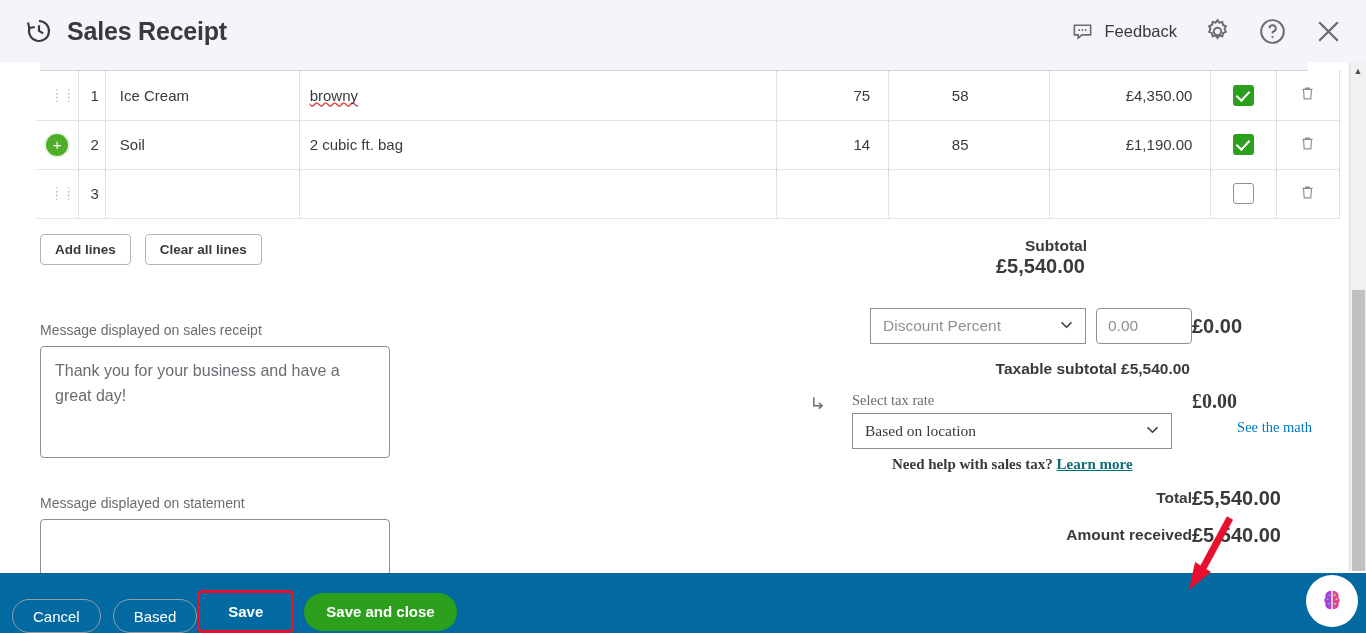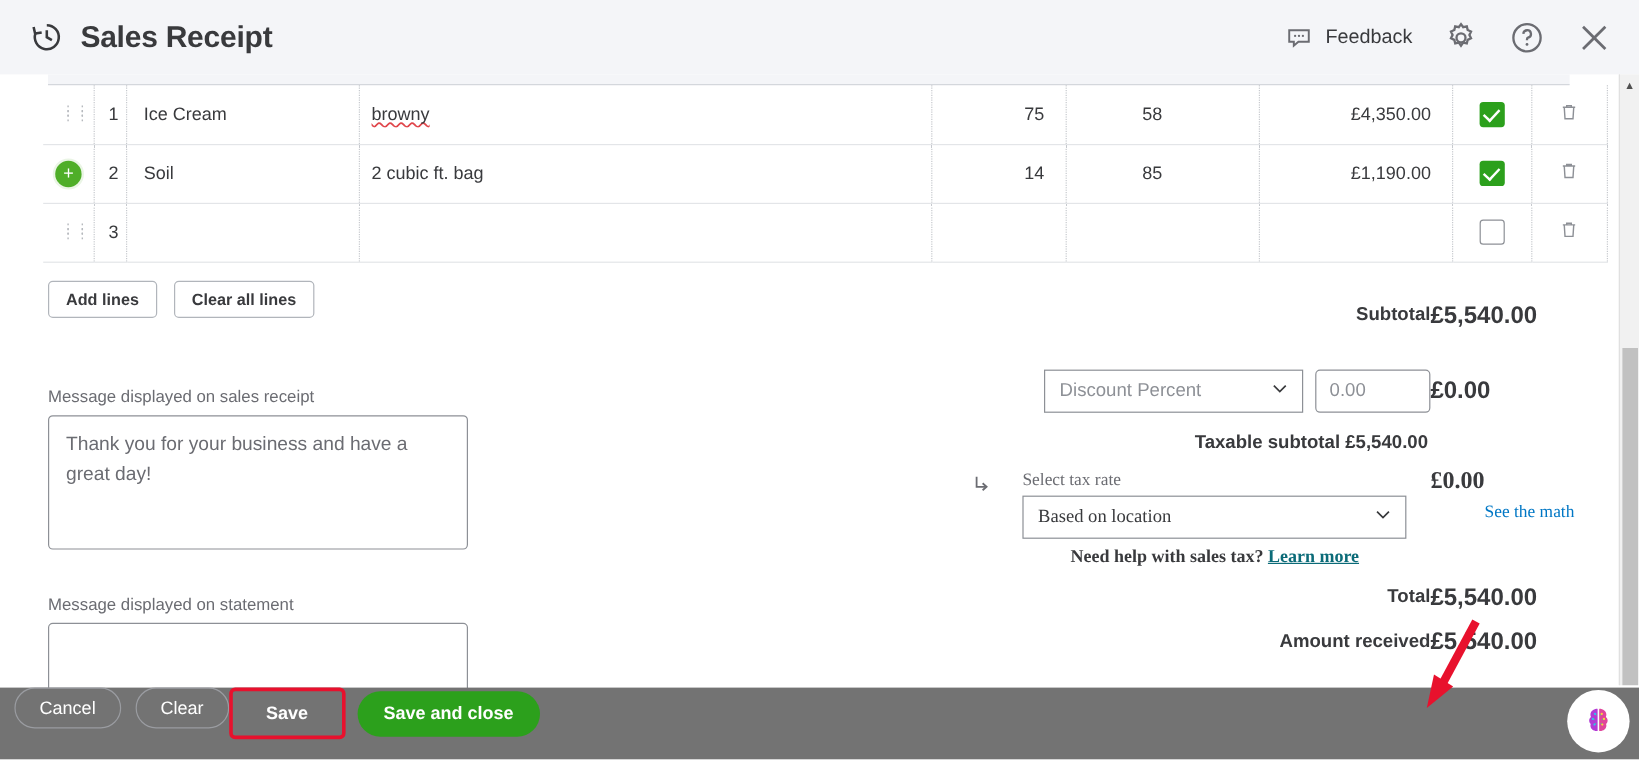--- a/index.html
+++ b/index.html
@@ -96,21 +96,21 @@
     border: 1px solid #8d9096; border-radius: 4px; background: #fff;
     height: 36px; width: 96px; padding: 0 11px; font-size: 15.5px; color: #8d9096;
     font-family: "Liberation Sans", sans-serif;
   }
   .link { color: #0077c5; cursor: pointer; }
   .link-dark { color: #0b6b78; font-weight: bold; text-decoration: underline; cursor: pointer; }
 
   
   .bottombar {
     position: absolute; left: 0; bottom: 0; width: 1366px; height: 60px;
-    background: #737373; display: flex; align-items: flex-start; z-index: 20;
+    background: #0369a1; display: flex; align-items: flex-end; z-index: 20;
   }
   .pill {
     border: 1px solid #9a9ca1; background: transparent; color: #fff;
     border-radius: 22px; height: 34px; padding: 0 20px; font-size: 15px; cursor: pointer;
     font-family: "Liberation Sans", sans-serif;
   }
   .bl { display: flex; gap: 12px; padding-left: 12px; }
   .bc { display: flex; align-items: center; margin-left: auto; margin-right: auto; gap: 0; }
   .bc span { color: #fff; font-size: 15px; padding: 0 22px; cursor: pointer; }
   .divider { width: 1px; height: 26px; background: #6a6c72; }
@@ -263,21 +263,21 @@
     <textarea class="msg-box" style="height: 112px;" rows="4">Thank you for your business and have a great day!</textarea>
   </div>
 
   <div class="msg-block" style="top:495px;">
     <div class="msg-label">Message displayed on statement</div>
     <textarea class="msg-box" style="height: 90px;" rows="3"></textarea>
   </div>
 
   <div class="totals">
 
-    <div class="trow" style="height:30px;">
+    <div class="trow" style="height:30px;flex-direction:column;">
       <span class="tlabel">Subtotal</span>
       <span class="tval">£5,540.00</span>
     </div>
 
     <div class="trow" style="height:52px; margin-top:22px;">
       <div class="sel" style="width:216px;">
         <span>Discount Percent</span>
         <span class="chev">
           <svg width="17" height="17" viewBox="0 0 24 24" fill="none" stroke="currentColor" stroke-width="2">
               <polyline points="5,9 12,16 19,9"></polyline>
@@ -333,21 +333,21 @@
   </svg>
 
   <div class="sb">
     <div class="sb-arrow">▲</div>
     <div class="sb-thumb"></div>
   </div>
 
   <div class="bottombar">
     <div class="bl">
       <button class="pill">Cancel</button>
-      <button class="pill">Clear</button>
+      <button class="pill">Based</button>
     </div>
     <div class="br">
       <span class="save-hl">
         <button class="save-btn">Save</button>
       </span>
       <button class="savecl" style="margin-left:10px;">Save and close</button>
     </div>
   </div>
 
   <div class="assistant">

